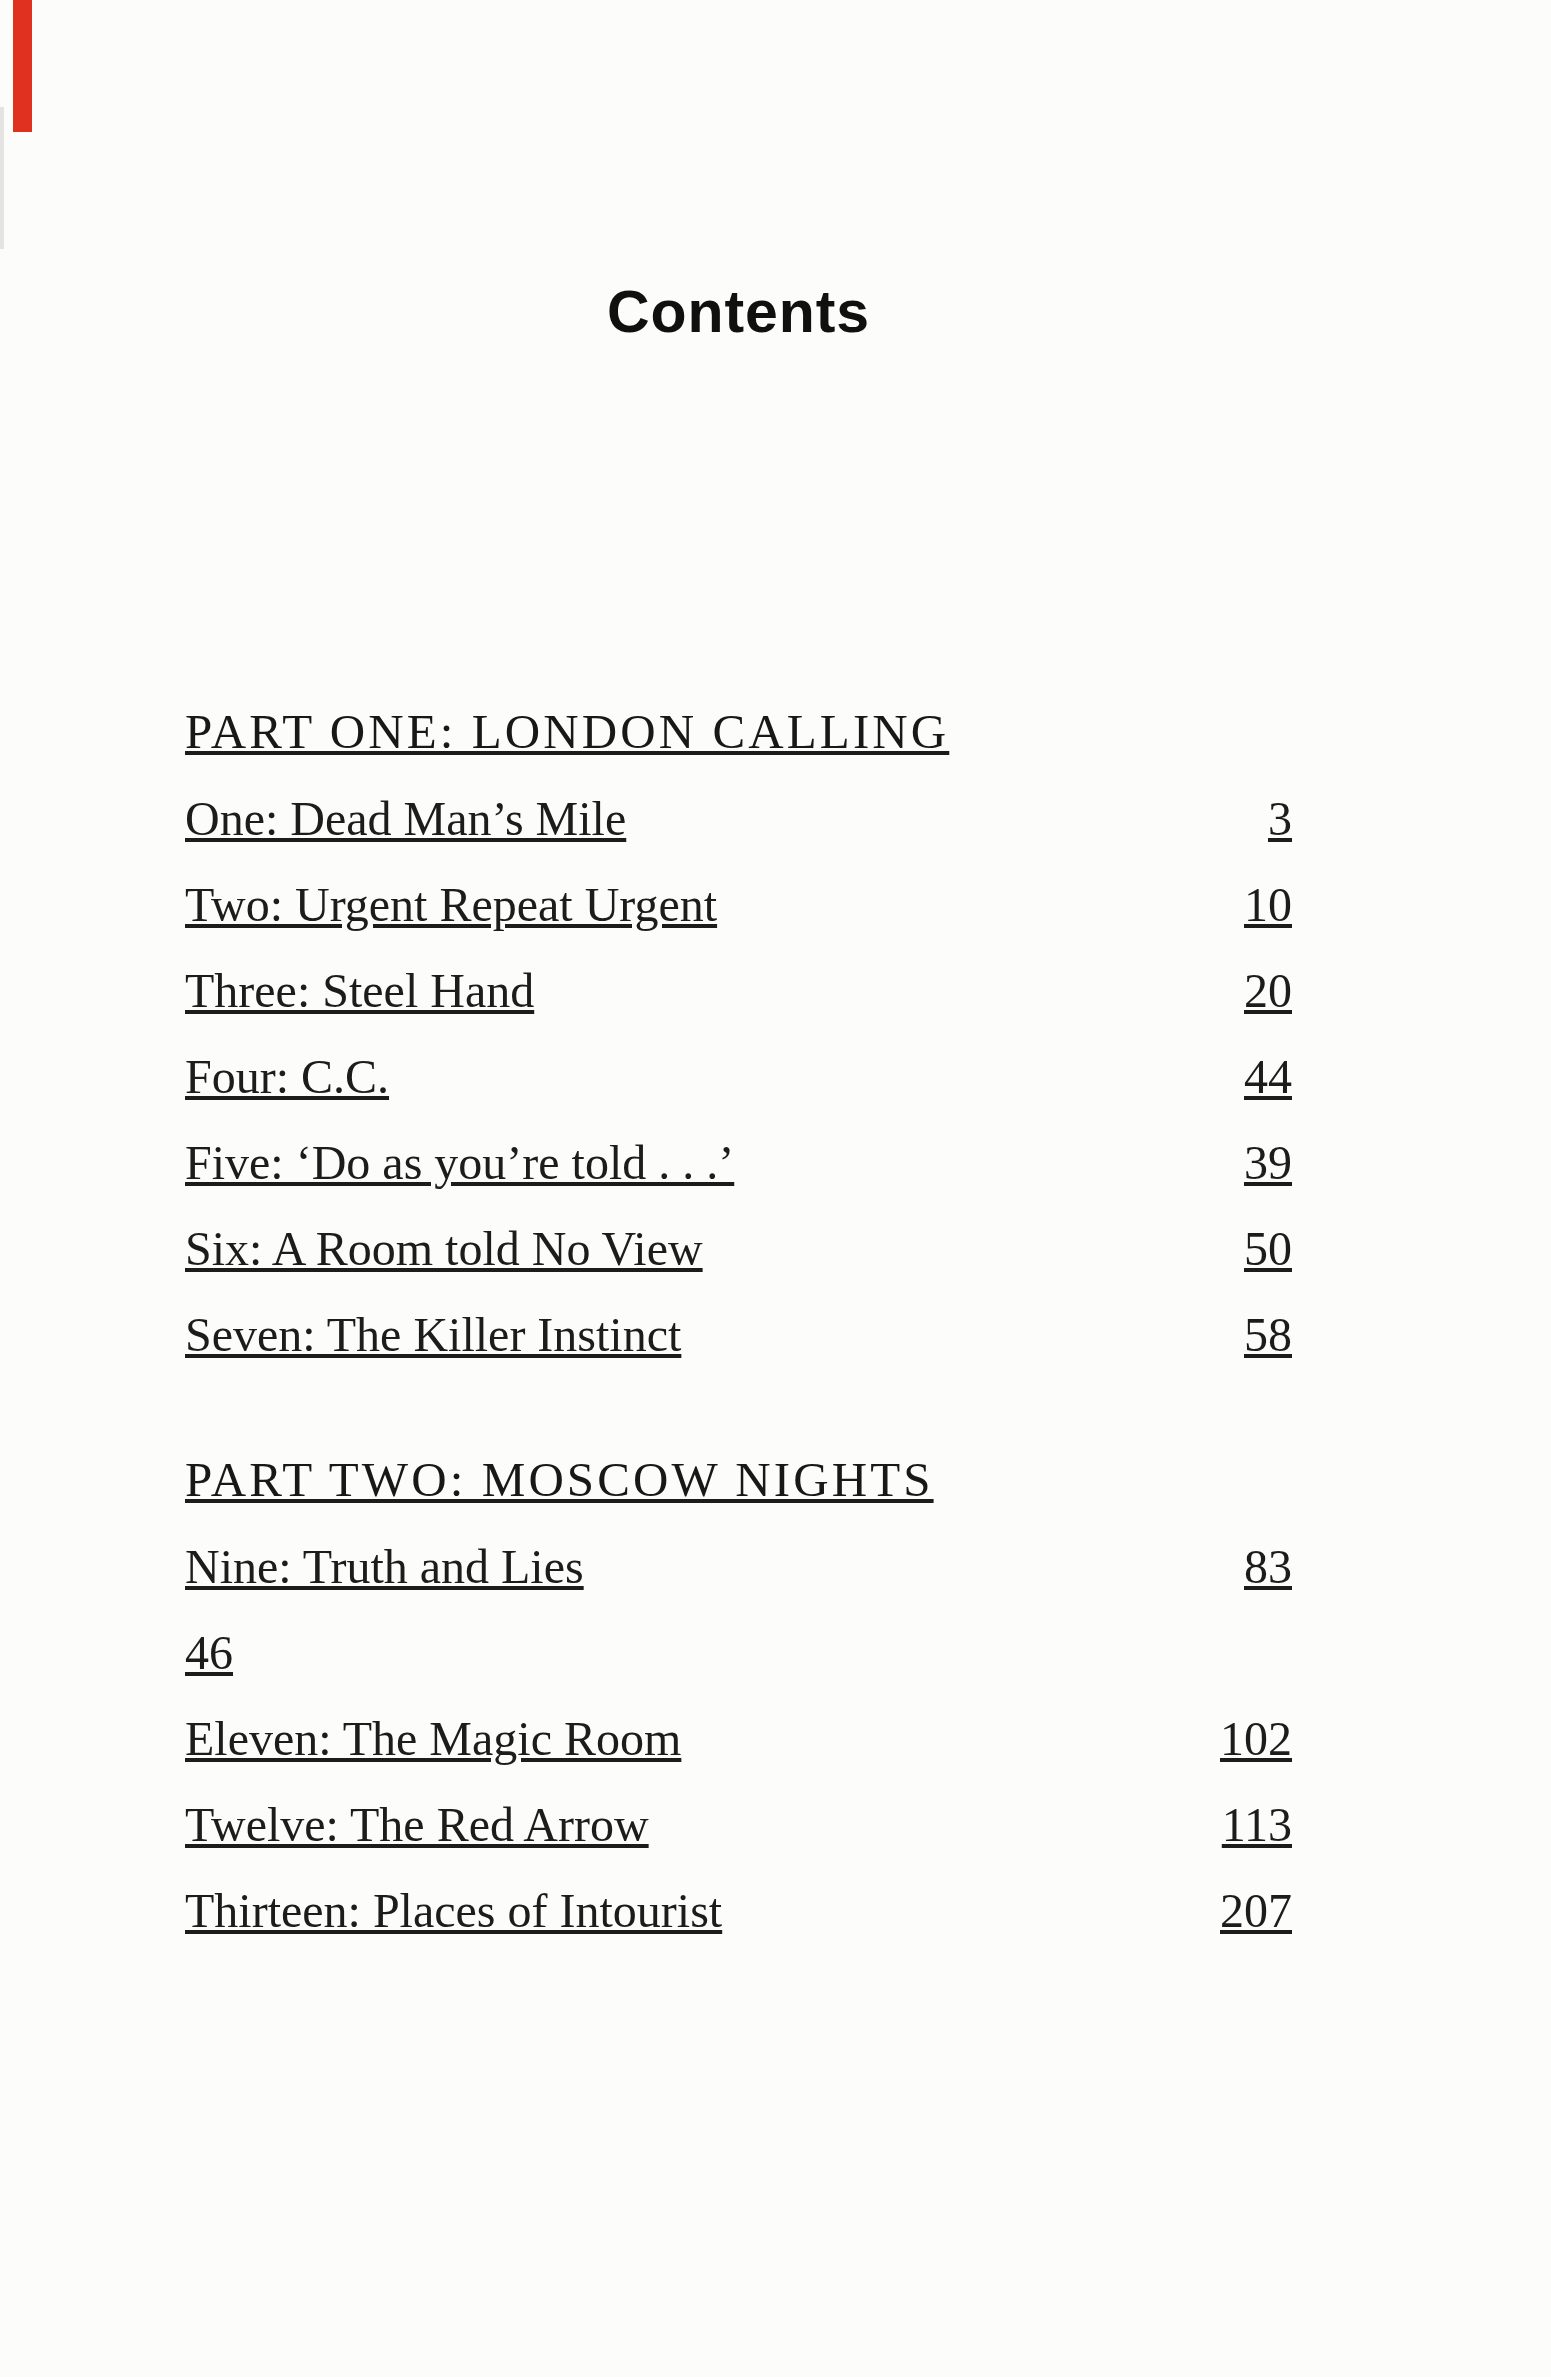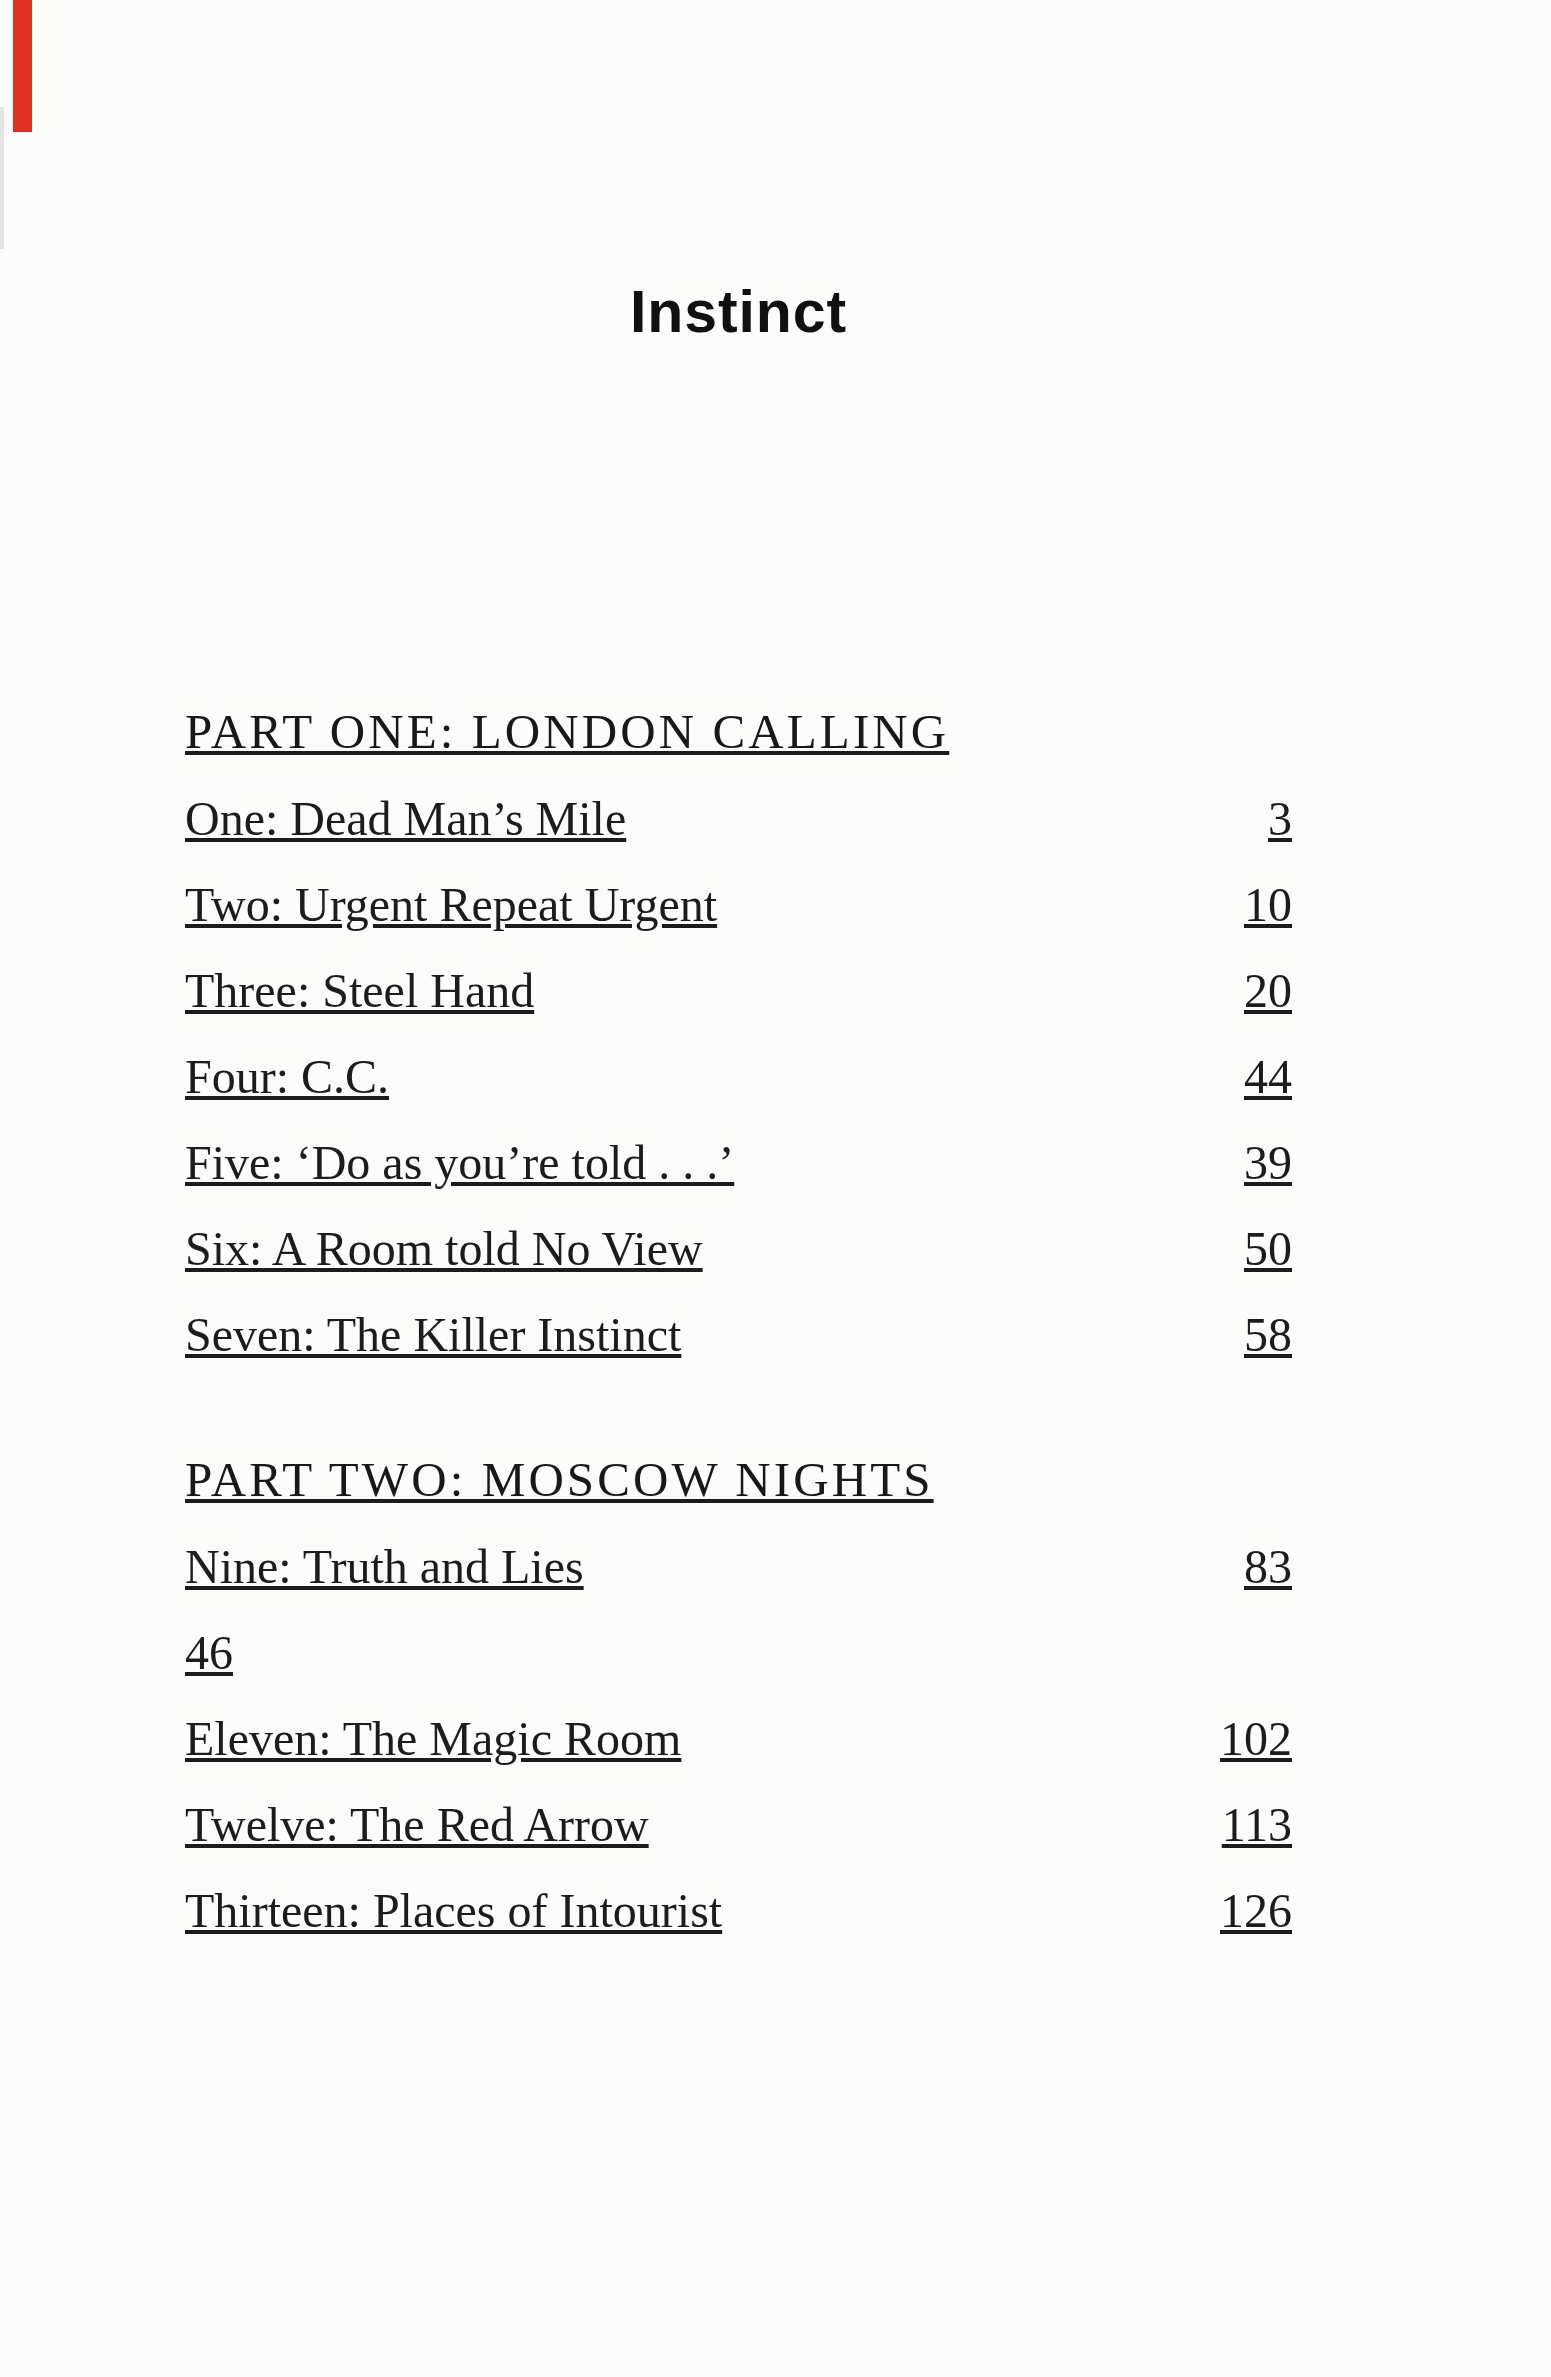--- a/index.html
+++ b/index.html
@@ -80,21 +80,21 @@
       color: #1c1c1c;
     }
   </style>
 </head>
 <body>
 
 <div class="red-strip" style="background: rgb(224, 49, 32);"></div>
 <div class="edge-mark"></div>
 
 <div class="title-wrap">
-  <span class="page-title">Instinct</span>
+  <span class="page-title">Contents</span>
 </div>
 
 <div class="toc">
 
   <div class="part-heading">PART ONE: LONDON CALLING</div>
 
   <div class="entry">
     <span class="entry-title">One: Dead Man’s Mile</span>
     <span class="entry-page">3</span>
   </div>
@@ -135,17 +135,17 @@
   <div class="entry">
     <span class="entry-title">Eleven: The Magic Room</span>
     <span class="entry-page">102</span>
   </div>
   <div class="entry">
     <span class="entry-title">Twelve: The Red Arrow</span>
     <span class="entry-page">113</span>
   </div>
   <div class="entry">
     <span class="entry-title">Thirteen: Places of Intourist</span>
-    <span class="entry-page">126</span>
+    <span class="entry-page">207</span>
   </div>
 
 </div>
 
 
 </body></html>

